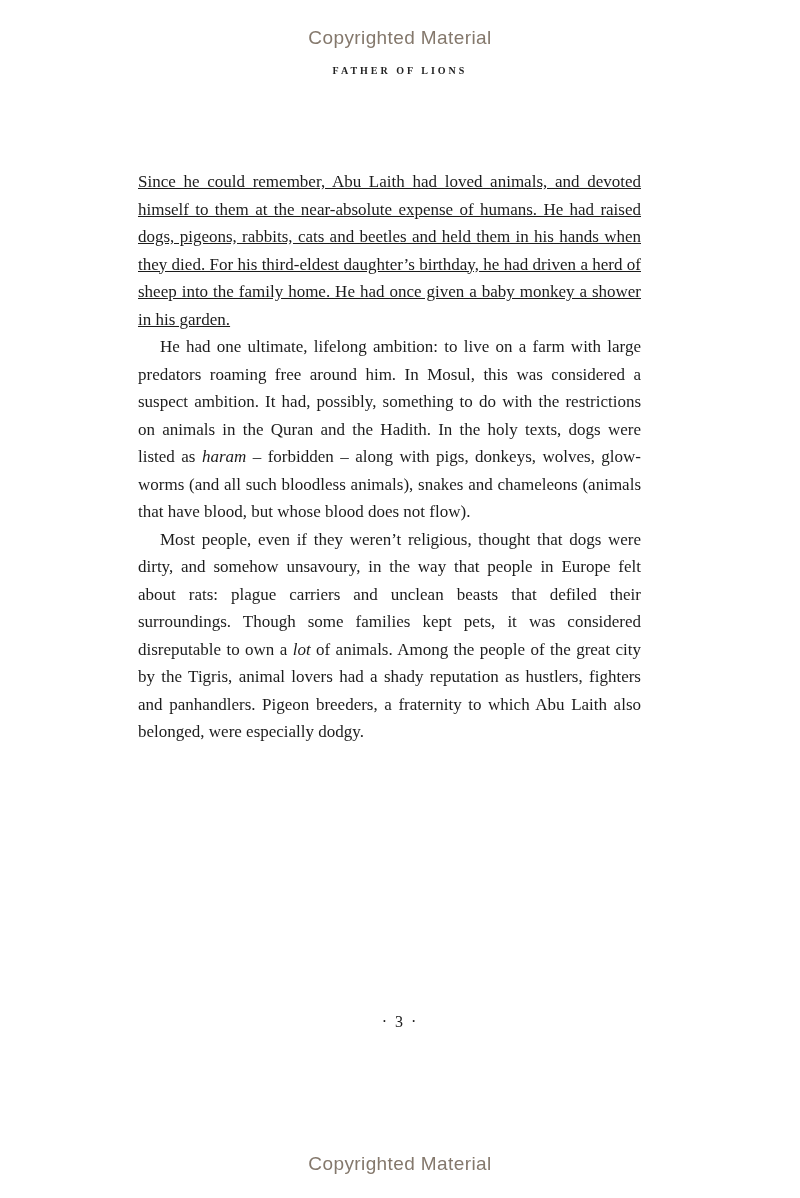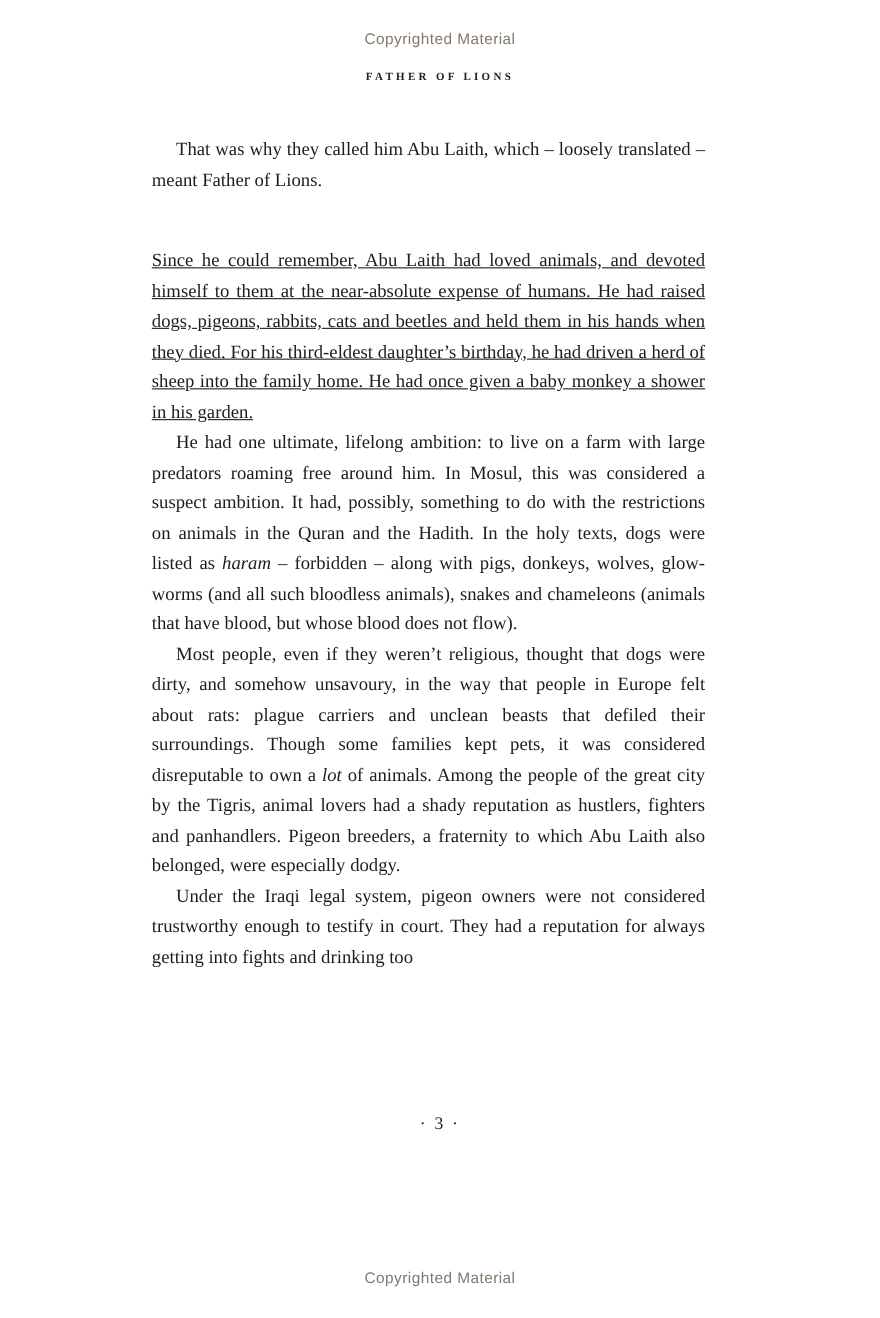--- a/index.html
+++ b/index.html
@@ -15,21 +15,21 @@
     color: #1c1c1c;
   }
   .centered {
     position: absolute;
     left: 0;
     width: 100%;
     text-align: center;
   }
   .copyright {
     font-family: "Liberation Sans", sans-serif;
-    font-size: 14px;
+    font-size: 19px;
     letter-spacing: 0.4px;
     color: #84786c;
   }
   .copyright-top { top: 27px; }
   .copyright-bottom { top: 1153px; }
   .book-title {
     top: 65px;
     font-family: "Liberation Serif", serif;
     font-size: 10px;
     font-weight: 600;
@@ -60,22 +60,20 @@
   }
 </style>
 </head>
 <body>
 
 <div class="centered copyright copyright-top">Copyrighted Material</div>
 
 <div class="centered book-title">FATHER OF LIONS</div>
 
 <div class="text-block">
-    <p class="para indent"><span>That was why they called him Abu Laith, which – loosely translated – meant Father of Lions.</span></p>
     <p class="para space-before"><span>Since he could remember, Abu Laith had loved animals, and devoted himself to them at the near-absolute expense of humans. He had raised dogs, pigeons, rabbits, cats and beetles and held them in his hands when they died. For his third-eldest daughter’s birthday, he had driven a herd of sheep into the family home. He had once given a baby monkey a shower in his garden.</span></p>
     <p class="para indent"><span>He had one ultimate, lifelong ambition: to live on a farm with large predators roaming free around him. In Mosul, this was considered a suspect ambition. It had, possibly, something to do with the restrictions on animals in the Quran and the Hadith. In the holy texts, dogs were listed as </span><em>haram</em><span> – forbidden – along with pigs, donkeys, wolves, glow-worms (and all such bloodless animals), snakes and chameleons (animals that have blood, but whose blood does not flow).</span></p>
     <p class="para indent"><span>Most people, even if they weren’t religious, thought that dogs were dirty, and somehow unsavoury, in the way that people in Europe felt about rats: plague carriers and unclean beasts that defiled their surroundings. Though some families kept pets, it was considered disreputable to own a </span><em>lot</em><span> of animals. Among the people of the great city by the Tigris, animal lovers had a shady reputation as hustlers, fighters and panhandlers. Pigeon breeders, a fraternity to which Abu Laith also belonged, were especially dodgy.</span></p>
-    <p class="para indent"><span>Under the Iraqi legal system, pigeon owners were not considered trustworthy enough to testify in court. They had a reputation for always getting into fights and drinking too</span></p>
   </div>
 
 <div class="centered page-number">· 3 ·</div>
 
 <div class="centered copyright copyright-bottom">Copyrighted Material</div>
 
 </body></html>

